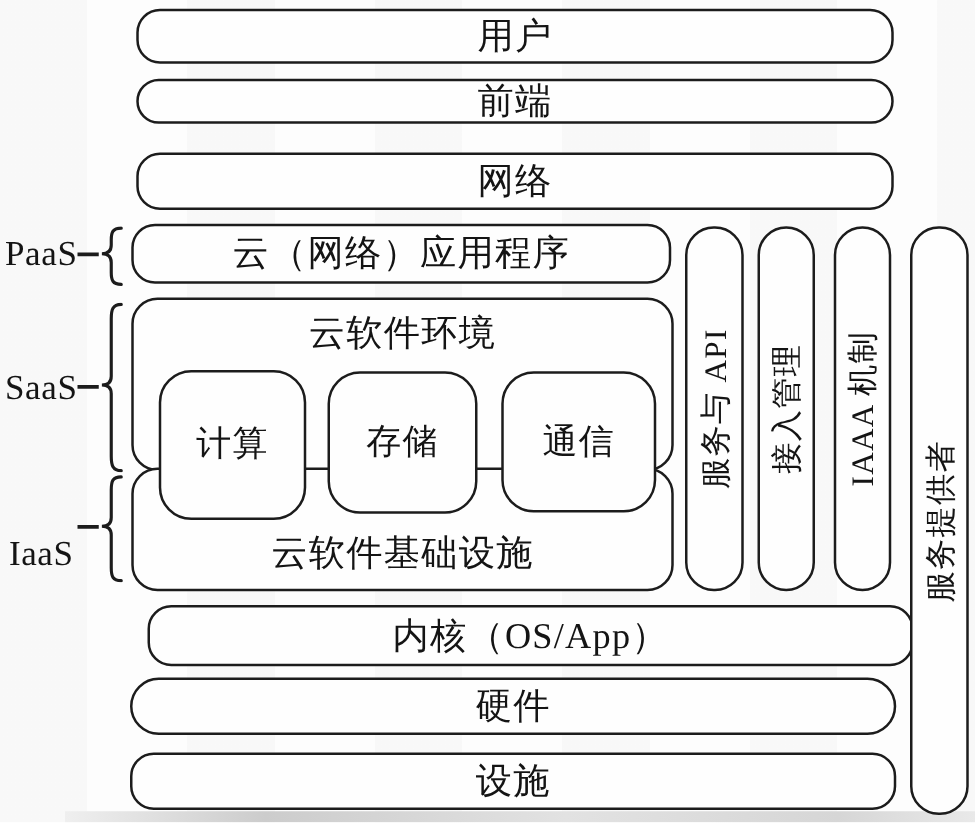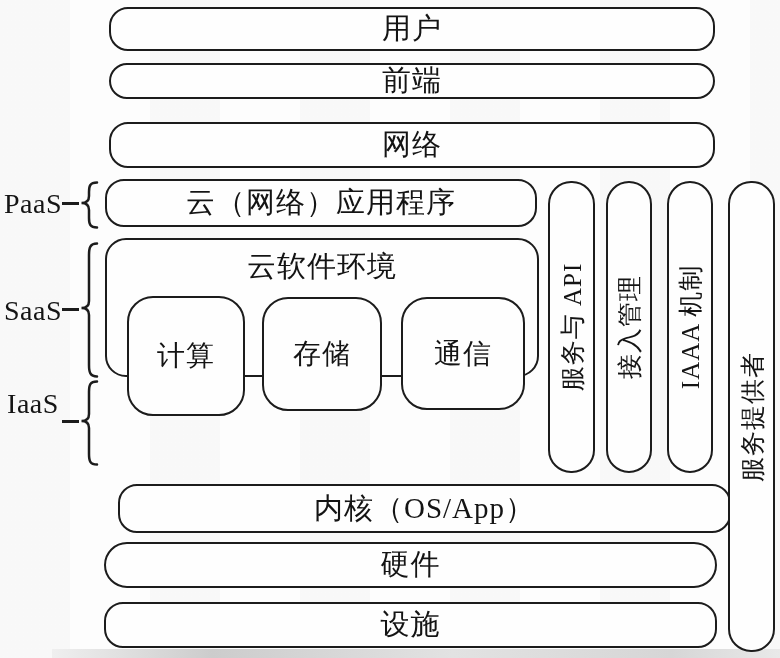--- a/index.html
+++ b/index.html
@@ -79,20 +79,23 @@
   </div>
 
   <div class="rbox rowbox" style="left:105px;top:179px;width:432px;height:48px;">
     <span>云（网络）应用程序</span>
   </div>
 
   <div class="rbox midbox" style="left:105px;top:238px;width:434px;height:139px;">
     <span class="env-title">云软件环境</span>
   </div>
 
+  <div class="rbox midbox" style="left:105px;top:374px;width:434px;height:99px;">
+    <span class="infra-title">云软件基础设施</span>
+  </div>
 
   <div class="rbox innerbox" style="left:127px;top:296px;width:118px;height:120px;">
     <span>计算</span>
   </div>
   <div class="rbox innerbox" style="left:262px;top:297px;width:120px;height:114px;">
     <span>存储</span>
   </div>
   <div class="rbox innerbox" style="left:401px;top:297px;width:124px;height:113px;">
     <span>通信</span>
   </div>
@@ -125,19 +128,19 @@
   <svg class="brace" style="top:181px;" width="20" height="48" viewBox="0 0 20 48">
     <path d="M18 1.5 C11 1.5 10 5 10 11 L10 15 C10 19 8.5 22 2.5 22 C8.5 22 10 25 10 29 L10 37 C10 43 11 46.5 18 46.5"></path>
   </svg>
 
   <span class="sidelabel" style="left:2px;top:295px;width:62px;">SaaS</span>
   <div class="dash" style="left:62px;top:308px;"></div>
   <svg class="brace" style="top:242px;" width="20" height="136" viewBox="0 0 20 136">
     <path d="M18 1.5 C11 1.5 10 6 10 13 L10 59 C10 63 8.5 66 2.5 66 C8.5 66 10 69 10 73 L10 123 C10 130 11 134.5 18 134.5"></path>
   </svg>
 
-  <span class="sidelabel" style="left:7px;top:388px;width:52px;">IaaS</span>
+  <span class="sidelabel" style="left:7px;top:428px;width:52px;">IaaS</span>
   <div class="dash" style="left:62px;top:420px;"></div>
   <svg class="brace" style="top:380px;" width="20" height="86" viewBox="0 0 20 86">
     <path d="M18 1.5 C11 1.5 10 5 10 12 L10 34 C10 38 8.5 41 2.5 41 C8.5 41 10 44 10 48 L10 74 C10 81 11 84.5 18 84.5"></path>
   </svg>
 
 </div>
 
 </body></html>

